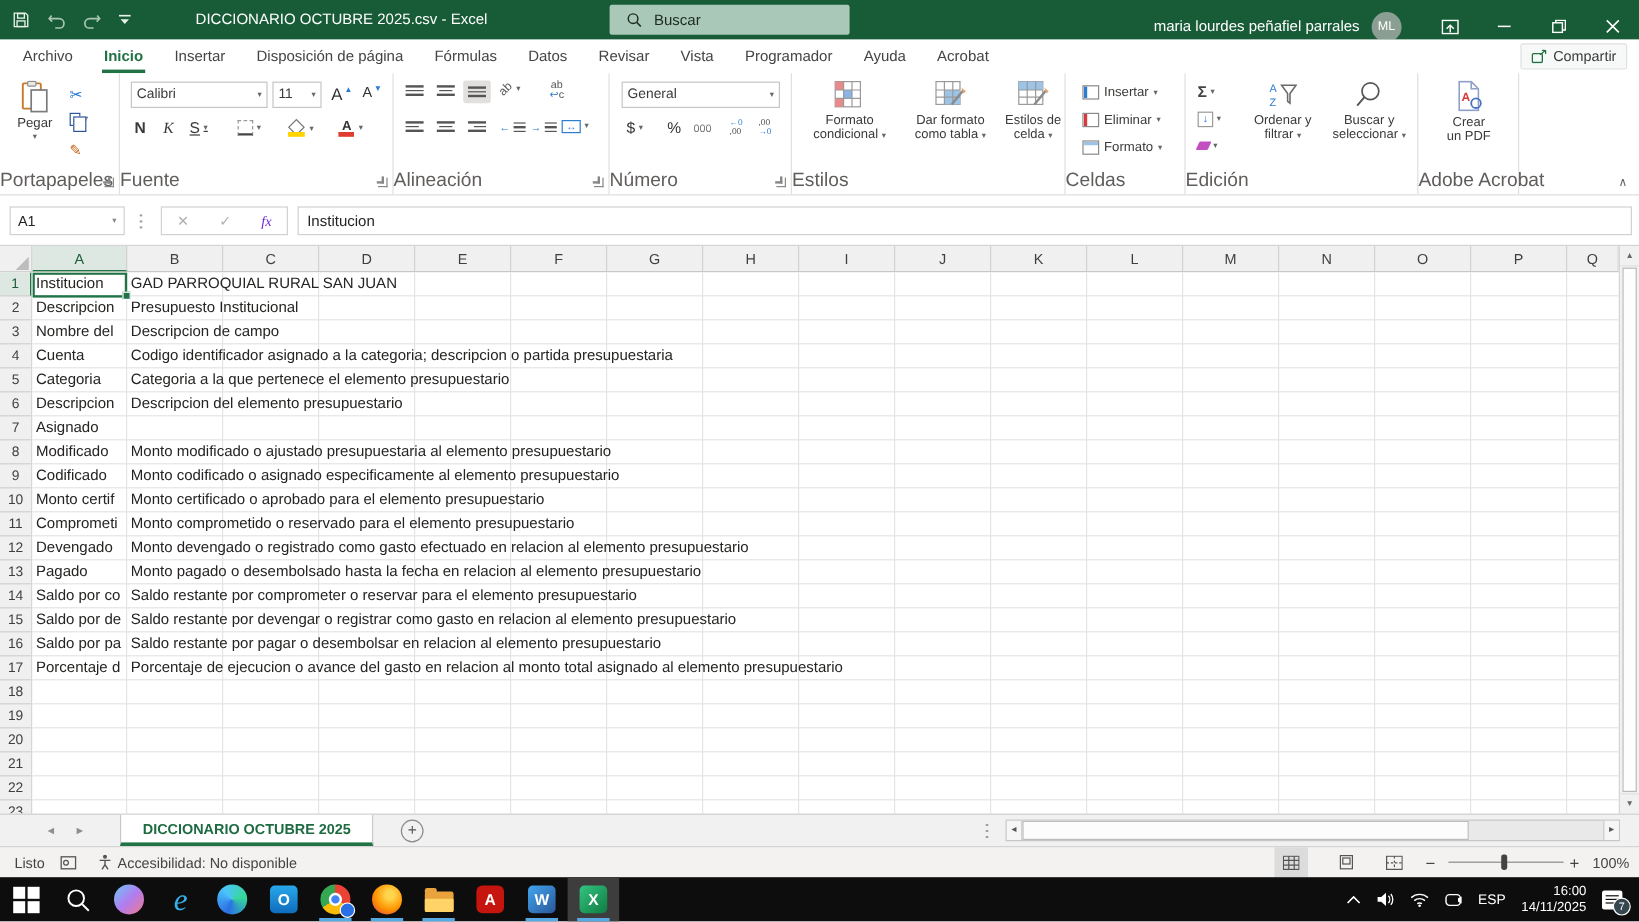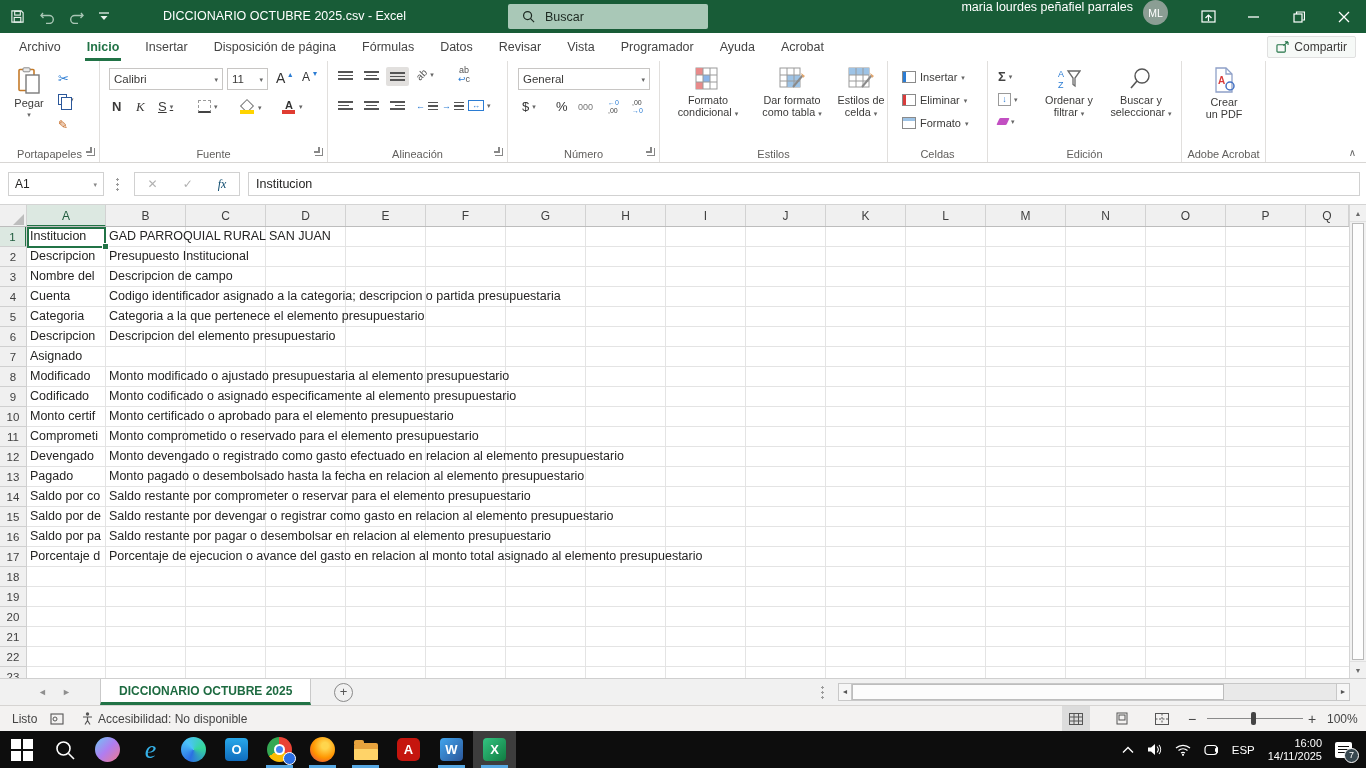--- a/index.html
+++ b/index.html
@@ -4,34 +4,34 @@
 <style>
   *{margin:0;padding:0;box-sizing:border-box}
   html,body{width:1366px;height:768px;overflow:hidden}
   body{font-family:"Liberation Sans","DejaVu Sans",sans-serif;position:relative;background:#fff;font-size:12.5px;color:#252423}
   svg{display:block}
   
   .titlebar{position:absolute;top:0;left:0;right:0;height:33px;background:#185c37;color:#fff}
   .qat{position:absolute;left:10px;top:0;height:33px;display:flex;align-items:center;gap:14px}
   .tb-title{position:absolute;left:163px;top:0;line-height:33px;font-size:12.5px;color:#fff;white-space:nowrap}
   .tb-search{position:absolute;left:508px;top:4px;width:200px;height:25px;background:#a9c8b7;display:flex;align-items:center;gap:10px;padding-left:14px;color:#1d2a22;font-size:12.5px;border-radius:2px}
-  .tb-right{position:absolute;right:0;top:0;height:44px;display:flex;}
+  .tb-right{position:absolute;right:0;top:0;height:44px;display:flex;align-items:center}
   .tb-user{font-size:12.5px;margin-right:10px;white-space:nowrap}
   .tb-avatar{width:25px;height:25px;border-radius:50%;background:#8b9e94;color:#fff;font-size:10.5px;display:flex;align-items:center;justify-content:center;margin-right:18px}
   .winbtn{width:45px;height:33px;display:flex;align-items:center;justify-content:center}
   
   .tabsrow{position:absolute;top:33px;left:0;right:0;height:28px;background:#fff;display:flex;align-items:center;padding-left:6px}
   .rtab{padding:0 13px;height:28px;line-height:28px;font-size:12.5px;color:#444;position:relative;white-space:nowrap}
   .rtab.active{color:#217346;font-weight:bold}
   .rtab.active::after{content:"";position:absolute;left:11px;right:11px;bottom:0;height:3px;background:#217346}
   .share{position:absolute;right:10px;top:3px;height:22px;display:flex;align-items:center;gap:5px;font-size:12px;color:#3b3a39;padding:0 8px;border:1px solid #e0e0e0;border-radius:2px;background:#f6f9f7}
   
   .ribbon{position:absolute;top:61px;left:0;right:0;height:102px;background:#fff;border-bottom:1px solid #d8d6d4;font-size:11px;color:#3b3a39}
   .rgroup{position:absolute;top:0;bottom:0;border-right:1px solid #e1dfdd}
-  .glabel{position:absolute;bottom:2px;left:0;right:0;text-align:center;font-size:11px;color:#605e5c;white-space:nowrap}
+  .glabel{position:absolute;bottom:2px;left:0;right:0;font-size:16px;color:#605e5c;white-space:nowrap}
   .launch{position:absolute;right:4px;bottom:6px;width:8px;height:8px;border-right:1px solid #888;border-bottom:1px solid #888}
   .launch::before{content:"";position:absolute;left:-1px;top:-1px;width:4px;height:4px;border-right:2px solid #888;border-bottom:2px solid #888}
   .caret{font-size:7px;color:#666;line-height:1}
   .bigbtn{position:absolute;display:flex;flex-direction:column;align-items:center;gap:2px;text-align:center}
   .ibox{position:absolute;display:flex;align-items:center;gap:3px}
   .selbox{background:#e2e0de;border-radius:2px}
   .fontbox{position:absolute;height:22px;border:1px solid #c8c6c4;background:#fff;display:flex;align-items:center;padding:0 4px;justify-content:space-between;font-size:11.5px}
   .alic{display:inline-flex;flex-direction:column;gap:2px;width:15px}
   .alic i{height:1.5px;background:#555;display:block}
   .alic.vl i:nth-child(2){width:70%}
@@ -477,21 +477,21 @@
 
 <div class="formulabar">
   <div class="namebox">
       <span>A1</span>
       <span class="caret" style="color:#888">▾</span>
     </div>
   <div class="dots"></div>
   <div class="fxbtns">
     <span style="color:#b0b0b0">✕</span>
     <span style="color:#b0b0b0">✓</span>
-    <span style="font-style:italic;font-family:'Liberation Serif',serif;color:#0c4a6e">fx</span>
+    <span style="font-style:italic;font-family:'Liberation Serif',serif;color:#6d28d9">fx</span>
   </div>
   <div class="fxfield">Institucion</div>
 </div>
 
 <div class="colheaders" id="colheaders">
     <div class="ch corner" style="width: 27px;"></div>
     <div class="ch selcol" style="width: 79px;">A</div>
     <div class="ch" style="width: 80px;">B</div>
     <div class="ch" style="width: 80px;">C</div>
     <div class="ch" style="width: 80px;">D</div>

